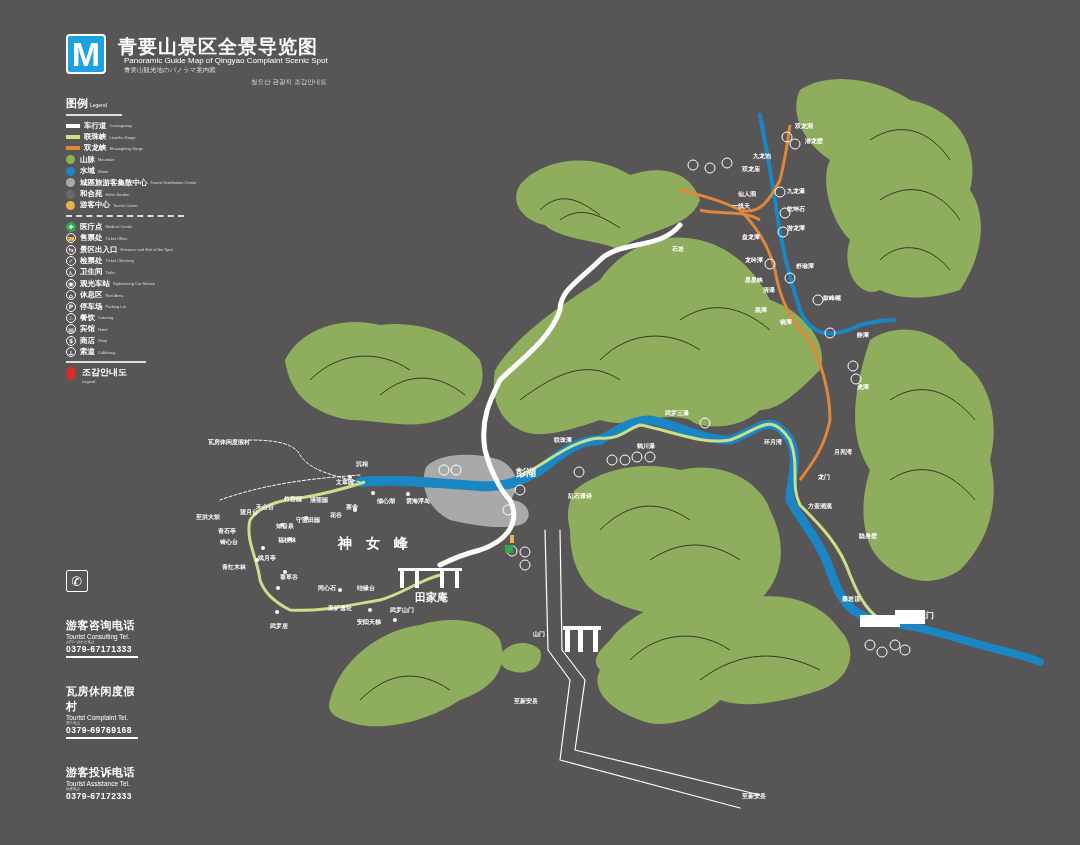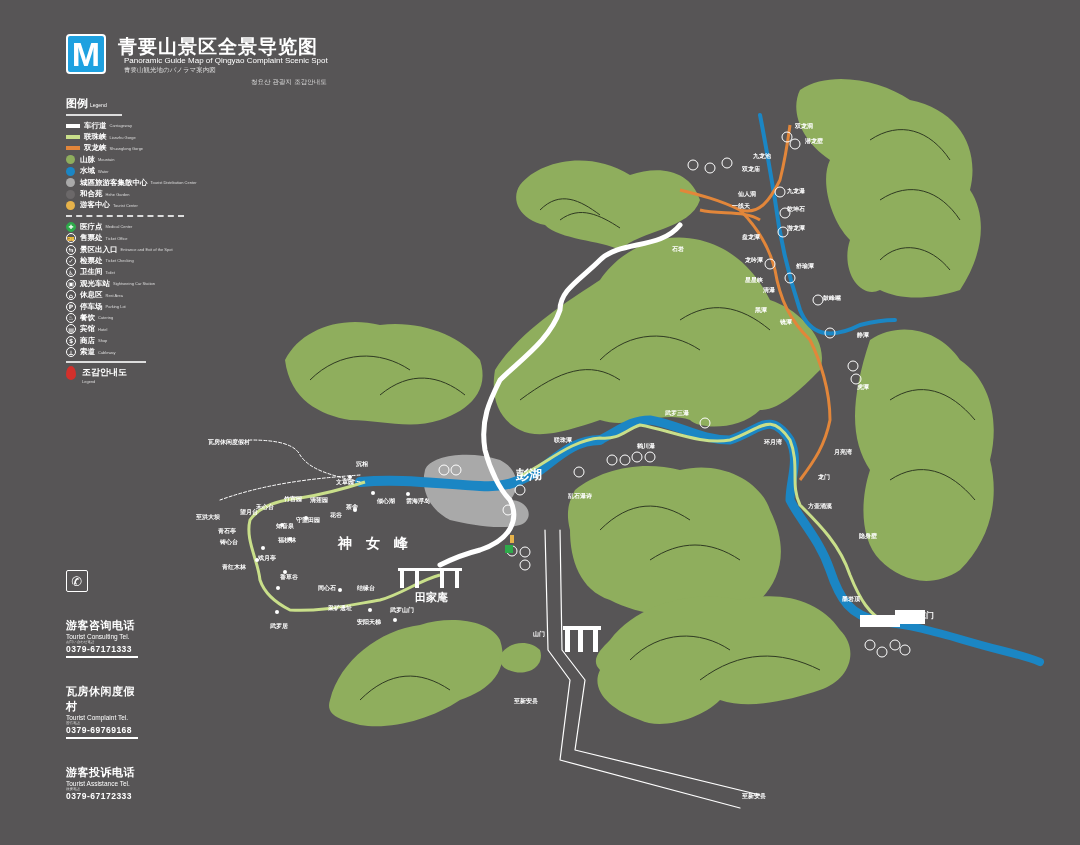--- a/index.html
+++ b/index.html
@@ -313,21 +313,21 @@
   <div class="c-block">
     <div class="c-zh">游客投诉电话</div>
     <div class="c-en">Tourist Assistance Tel.</div>
     <div class="c-ja">救援電話</div>
     <div class="c-num">0379-67172333</div>
   </div>
 </div>
 
 <div class="big" style="left:338px;top:535px;text-align:right;">神女峰</div>
 <div class="lbl" style="left:415px;top:590px;font-size:11px;">田家庵</div>
-<div class="lbl" style="left:516px;top:466px;font-size:13px;">彭湖</div>
+<div class="lbl" style="left:516px;top:466px;font-size:10px;">彭湖</div>
 <div class="lbl" style="left:568px;top:492px;">乱石瀑诗</div>
 <div class="lbl" style="left:533px;top:630px;">山门</div>
 <div class="lbl" style="left:514px;top:697px;">至新安县</div>
 <div class="lbl" style="left:742px;top:792px;">至新安县</div>
 <div class="lbl" style="left:918px;top:610px;font-size:8px;">东门</div>
 <div class="lbl" style="left:818px;top:473px;">龙门</div>
 <div class="lbl" style="left:208px;top:438px;">瓦房休闲度假村</div>
 <div class="lbl" style="left:196px;top:513px;">至洪大坝</div>
 <div class="lbl" style="left:665px;top:409px;">武罗三瀑</div>
 <div class="lbl" style="left:637px;top:442px;">鹤川瀑</div>

